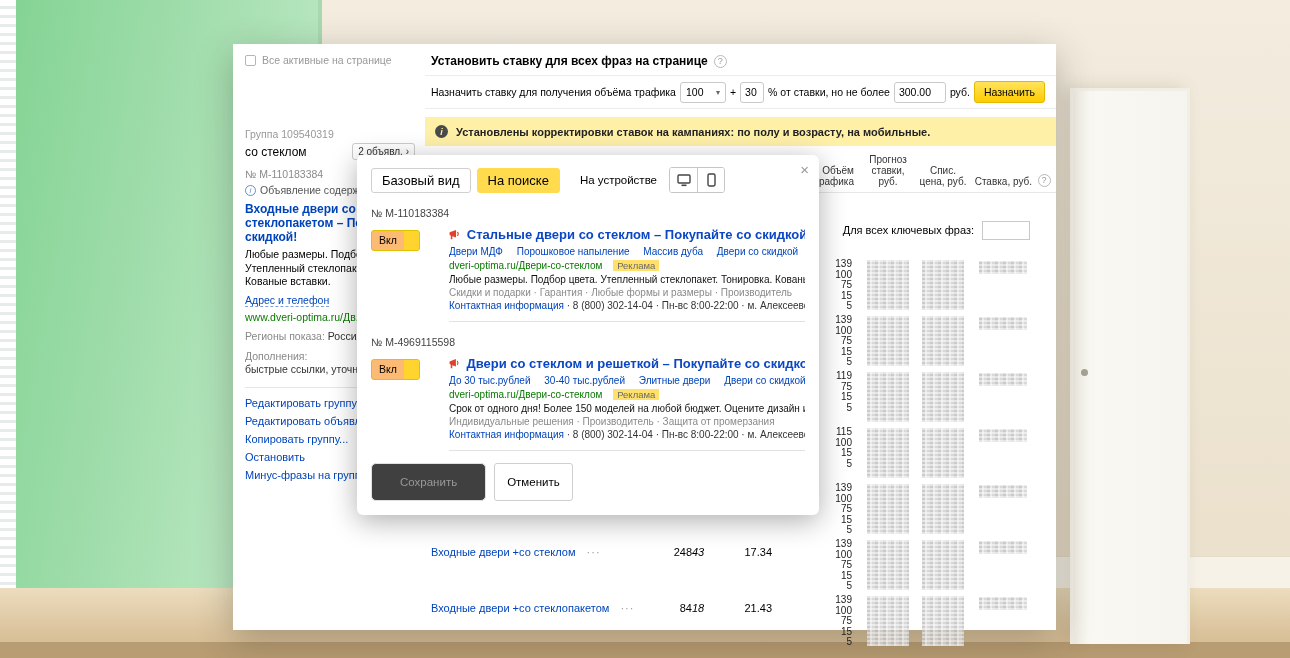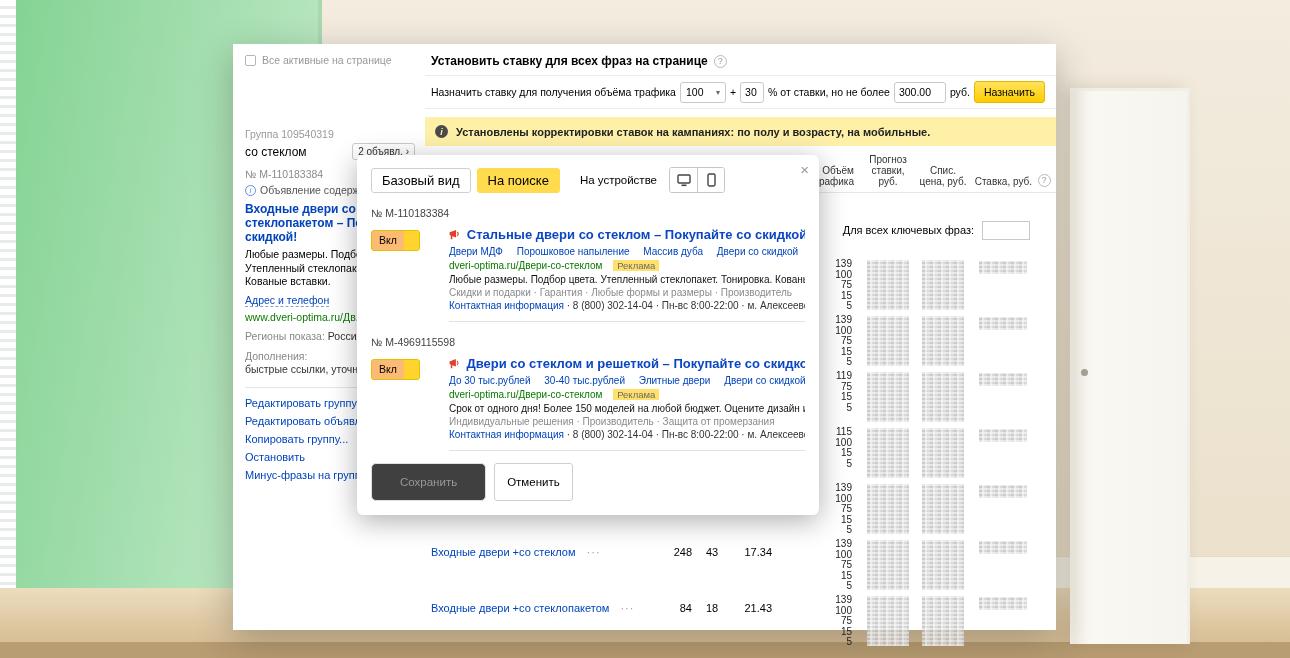--- a/index.html
+++ b/index.html
@@ -76,21 +76,21 @@
   .notice { margin-top:8px; background:#fff0a8; padding:8px 10px; font-size:11px; font-weight:bold;
             display:flex; gap:8px; align-items:center; color:#222; }
   .info-dark { width:13px; height:13px; border-radius:50%; background:#4a4a4a; color:#fff0a8;
                font-size:9px; font-style:italic; display:inline-flex; align-items:center; justify-content:center; flex:none; }
 
   
   .thead { display:flex; align-items:flex-end; padding:8px 0 5px 6px; border-bottom:1px solid #e7e7e7;
            font-size:10px; color:#333; line-height:11px; }
   .c-phrase  { flex:1; min-width:0; }
   .c-shows   { width:46px; text-align:right; flex:none; }
-  .c-clicks  { width:40px; text-align:center; flex:none; }
+  .c-clicks  { width:40px; text-align:left; flex:none;font-style:italic; }
   .c-ctr     { width:40px; text-align:right; flex:none; }
   .c-traffic { width:82px; flex:none; }
   .th-traffic { display:flex; justify-content:flex-end; gap:3px; align-items:flex-start; }
   .th-wrap   { width:44px; text-align:right; }
   .c-forecast{ width:52px; margin-left:8px; text-align:center; flex:none; }
   .c-writeoff{ width:50px; margin-left:4px; text-align:center; flex:none; }
   .c-stavka  { width:58px; margin-left:6px; text-align:right; flex:none; white-space:nowrap; }
   .c-q       { width:24px; display:flex; justify-content:center; flex:none; }
 
   .all-phrases { display:flex; justify-content:flex-end; align-items:center; gap:8px;

